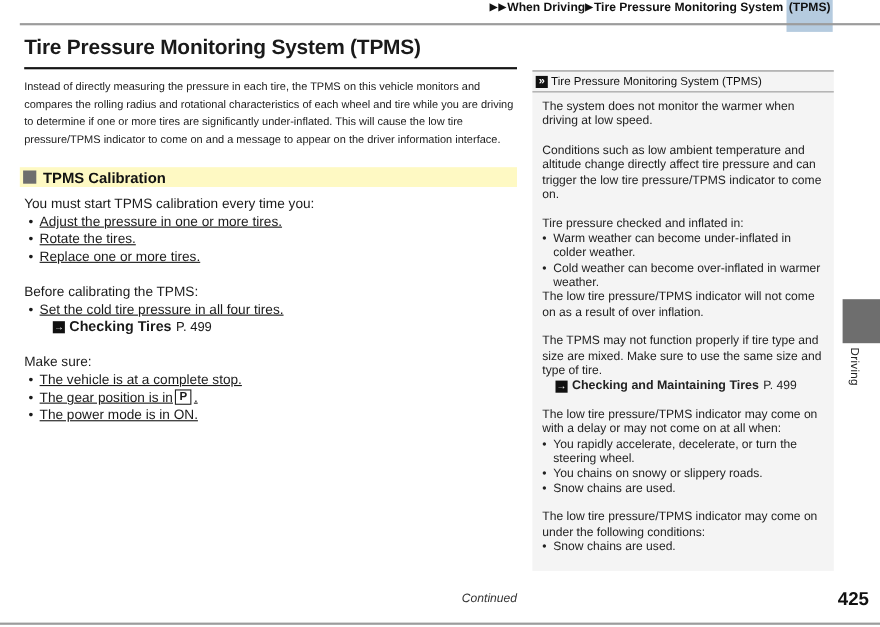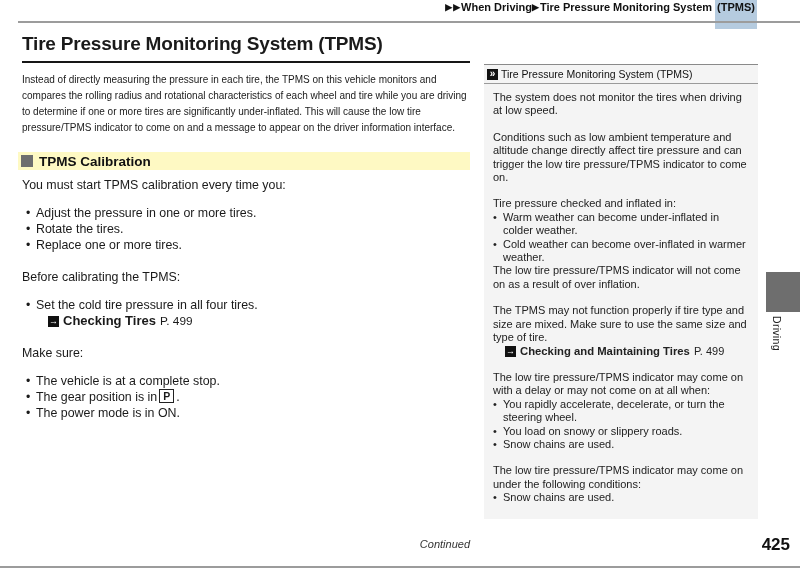--- a/index.html
+++ b/index.html
@@ -26,21 +26,21 @@
   }
   .intro { font-size: 10px; line-height: 16px; margin: 9px 0 0 4px; }
   .bar {
     margin-top: 16px; height: 18px; background: #fef9c3;
     display: flex; align-items: center; padding-left: 3px;
   }
   .bar .sq { width: 12px; height: 12px; background: #6e6e6e; margin-right: 6px; }
   .bar .txt { font-size: 13.5px; font-weight: bold; color: #111; }
   .bodytext { font-size: 12.4px; line-height: 16px; margin: 7px 0 0 4px; }
   .gap { margin-top: 16px; }
-  ul.blist { list-style: none; margin: 12px 0 0 4px; padding: 0; }
+  ul.blist { list-style: none; margin: 0 0 0 4px; padding: 0; text-decoration: underline; }
   ul.blist li { position: relative; padding-left: 14px; font-size: 12.4px; line-height: 16px; }
   ul.blist li::before { content: "\2022"; position: absolute; left: 4px; }
   .ref { margin: 0 0 0 30px; display: flex; align-items: center; gap: 4px; line-height: 16px; }
   .ref-icon {
     width: 11px; height: 11px; background: #111; color: #fff; flex: none;
     font-size: 9px; line-height: 11px; text-align: center; font-weight: bold;
   }
   .ref .lbl { font-size: 13px; font-weight: bold; }
   .ref .pg { font-size: 11.8px; }
   .pbadge {
@@ -132,21 +132,21 @@
   </div>
 
   <div class="sidebar">
     <div class="sb-head">
       <span class="sb-icon">»</span>
       <span>Tire Pressure Monitoring System (TPMS)</span>
     </div>
     <div class="sb-body">
 
       <div class="grp">
-        <p>The system does not monitor the tires when driving at low speed.</p>
+        <p>The system does not monitor the warmer when driving at low speed.</p>
       </div>
 
       <div class="grp">
         <p>Conditions such as low ambient temperature and altitude change directly affect tire pressure and can trigger the low tire pressure/TPMS indicator to come on.</p>
       </div>
 
       <div class="grp">
         <p>Tire pressure checked and inflated in:</p>
         <ul class="sb-list">
           <li>Warm weather can become under-inflated in colder weather.</li>
@@ -161,21 +161,21 @@
           <span class="ref-icon">→</span>
           <span class="lbl">Checking and Maintaining Tires</span>
           <span class="pg">P. 499</span>
         </div>
       </div>
 
       <div class="grp">
         <p>The low tire pressure/TPMS indicator may come on with a delay or may not come on at all when:</p>
         <ul class="sb-list">
           <li>You rapidly accelerate, decelerate, or turn the steering wheel.</li>
-          <li>You load on snowy or slippery roads.</li>
+          <li>You chains on snowy or slippery roads.</li>
           <li>Snow chains are used.</li>
         </ul>
       </div>
 
       <div class="grp">
         <p>The low tire pressure/TPMS indicator may come on under the following conditions:</p>
         <ul class="sb-list">
           <li>Snow chains are used.</li>
         </ul>
       </div>

